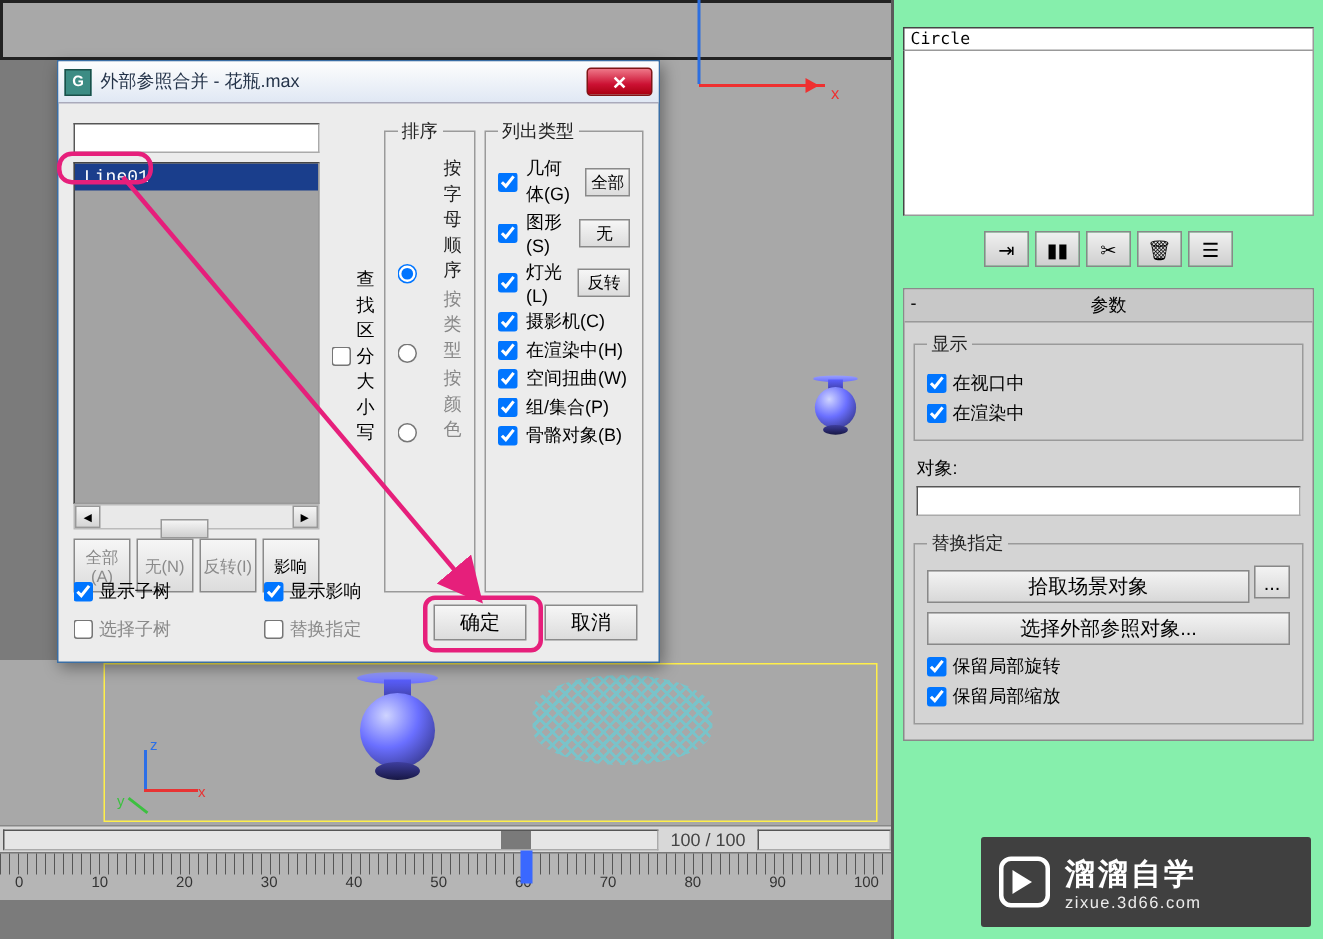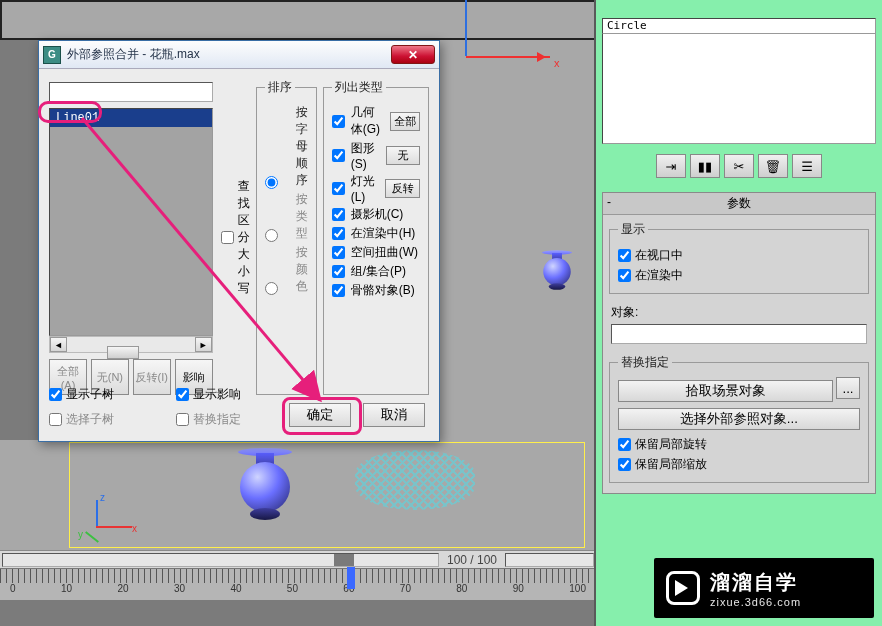--- a/index.html
+++ b/index.html
@@ -132,21 +132,21 @@
     .type-row{display:flex;align-items:center;gap:6px;margin:2px 0;}
     .type-row button{width:46px;height:19px;font-size:11px;}
     .bottom-options{position:absolute;left:10px;bottom:10px;width:244px;display:grid;grid-template-columns:1fr 1fr;gap:2px 10px;}
     .bottom-options .chk.disabled{color:#8a8a8a;}
     .action-btns{position:absolute;right:14px;bottom:14px;display:flex;gap:12px;}
     .action-btns button{width:62px;height:24px;}
     .hl-ok{position:absolute;right:77px;bottom:6px;width:80px;height:38px;border:3px solid #e61f7b;border-radius:8px;pointer-events:none;}
     .annot-arrow{position:absolute;left:72px;top:112px;width:260px;height:300px;pointer-events:none;}
 
     
-    .watermark{position:absolute;right:8px;bottom:8px;width:220px;height:60px;background:#000000;color:#fff;display:flex;align-items:center;gap:10px;padding:0 12px;border-radius:2px;}
+    .watermark{position:absolute;right:8px;bottom:8px;width:220px;height:60px;background:#404040;color:#fff;display:flex;align-items:center;gap:10px;padding:0 12px;border-radius:2px;}
     .watermark .play{width:34px;height:34px;border:3px solid #fff;border-radius:8px;display:flex;align-items:center;justify-content:center;}
     .watermark .play::after{content:'';border:8px solid transparent;border-left:13px solid #fff;margin-left:4px;}
     .watermark .txt{display:flex;flex-direction:column;}
     .watermark .t1{font-size:20px;font-weight:bold;letter-spacing:2px;}
     .watermark .t2{font-size:11px;letter-spacing:1px;opacity:.9;}
   </style>
 </head>
 <body>
 
 <div class="viewport-top"></div>

